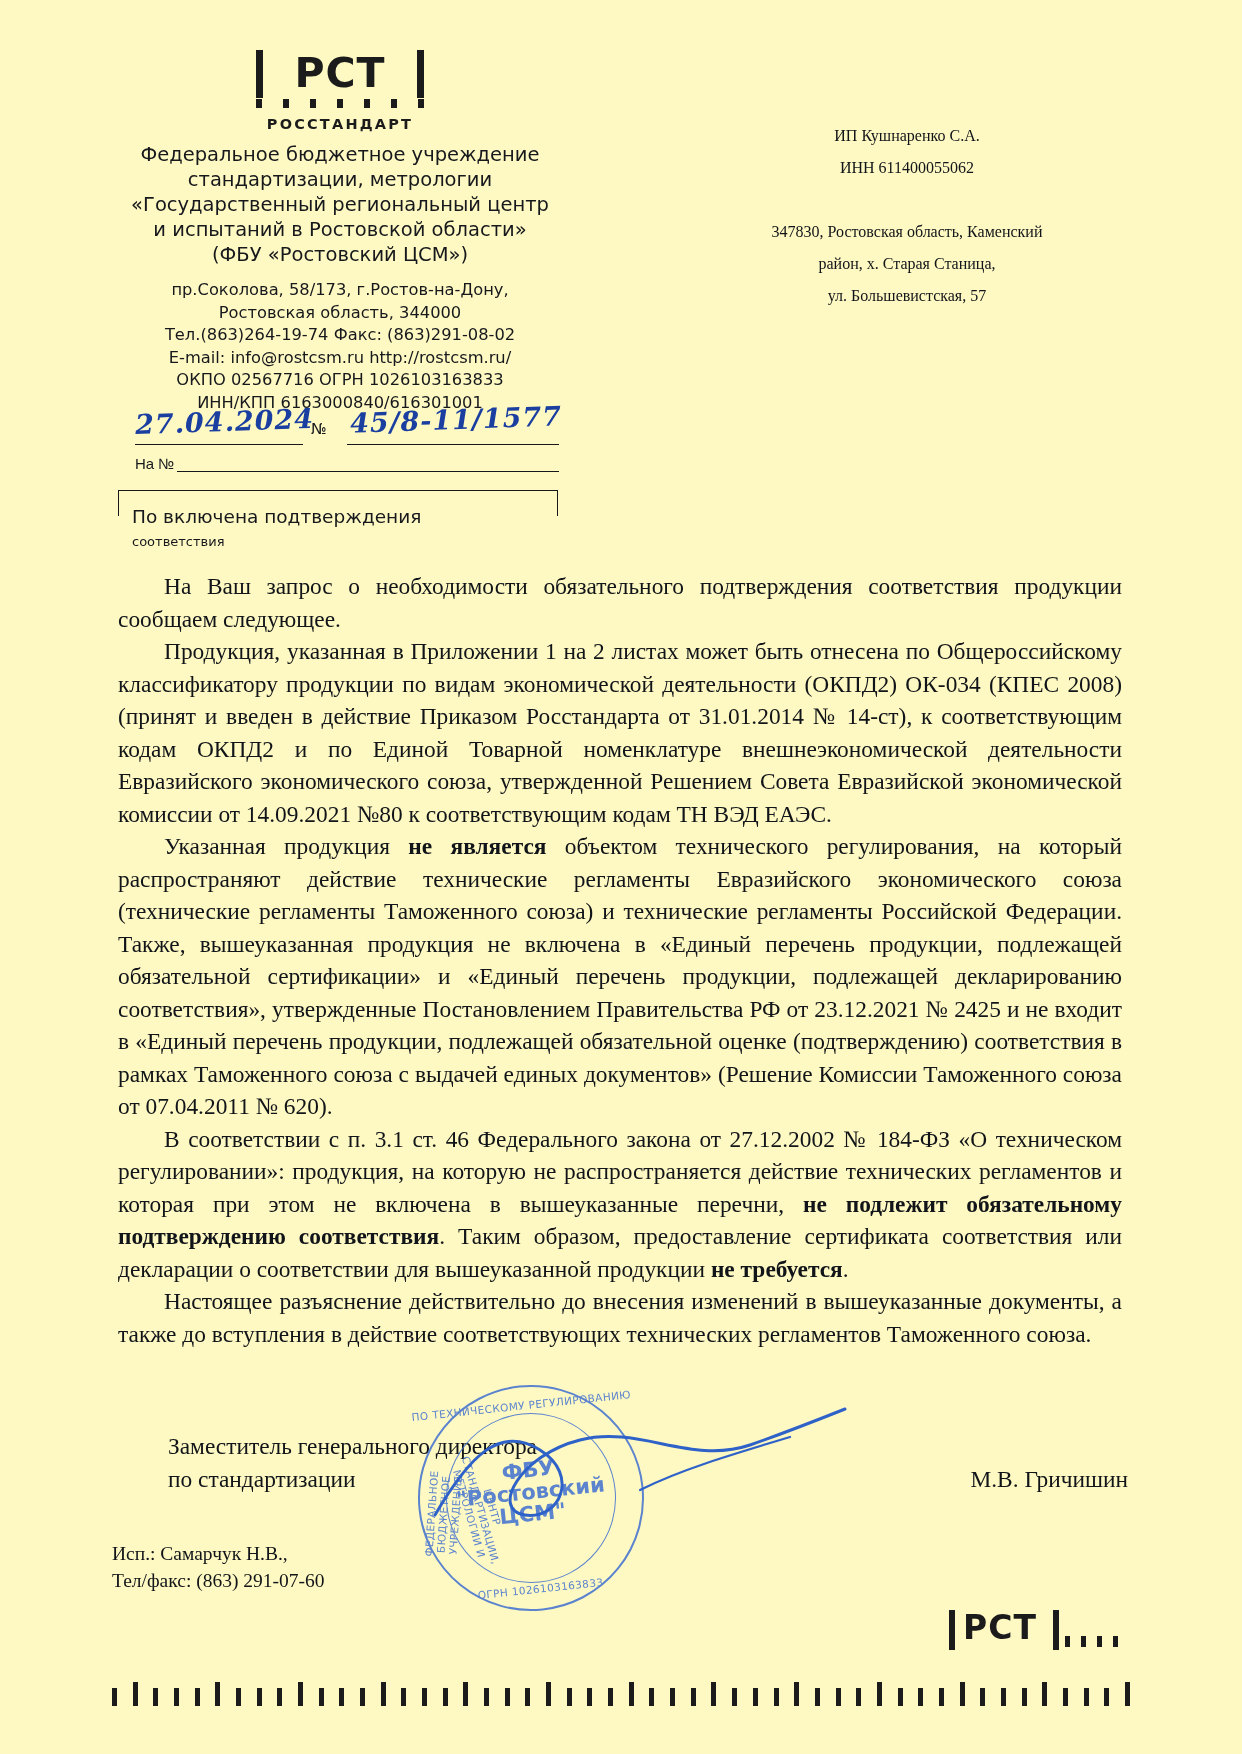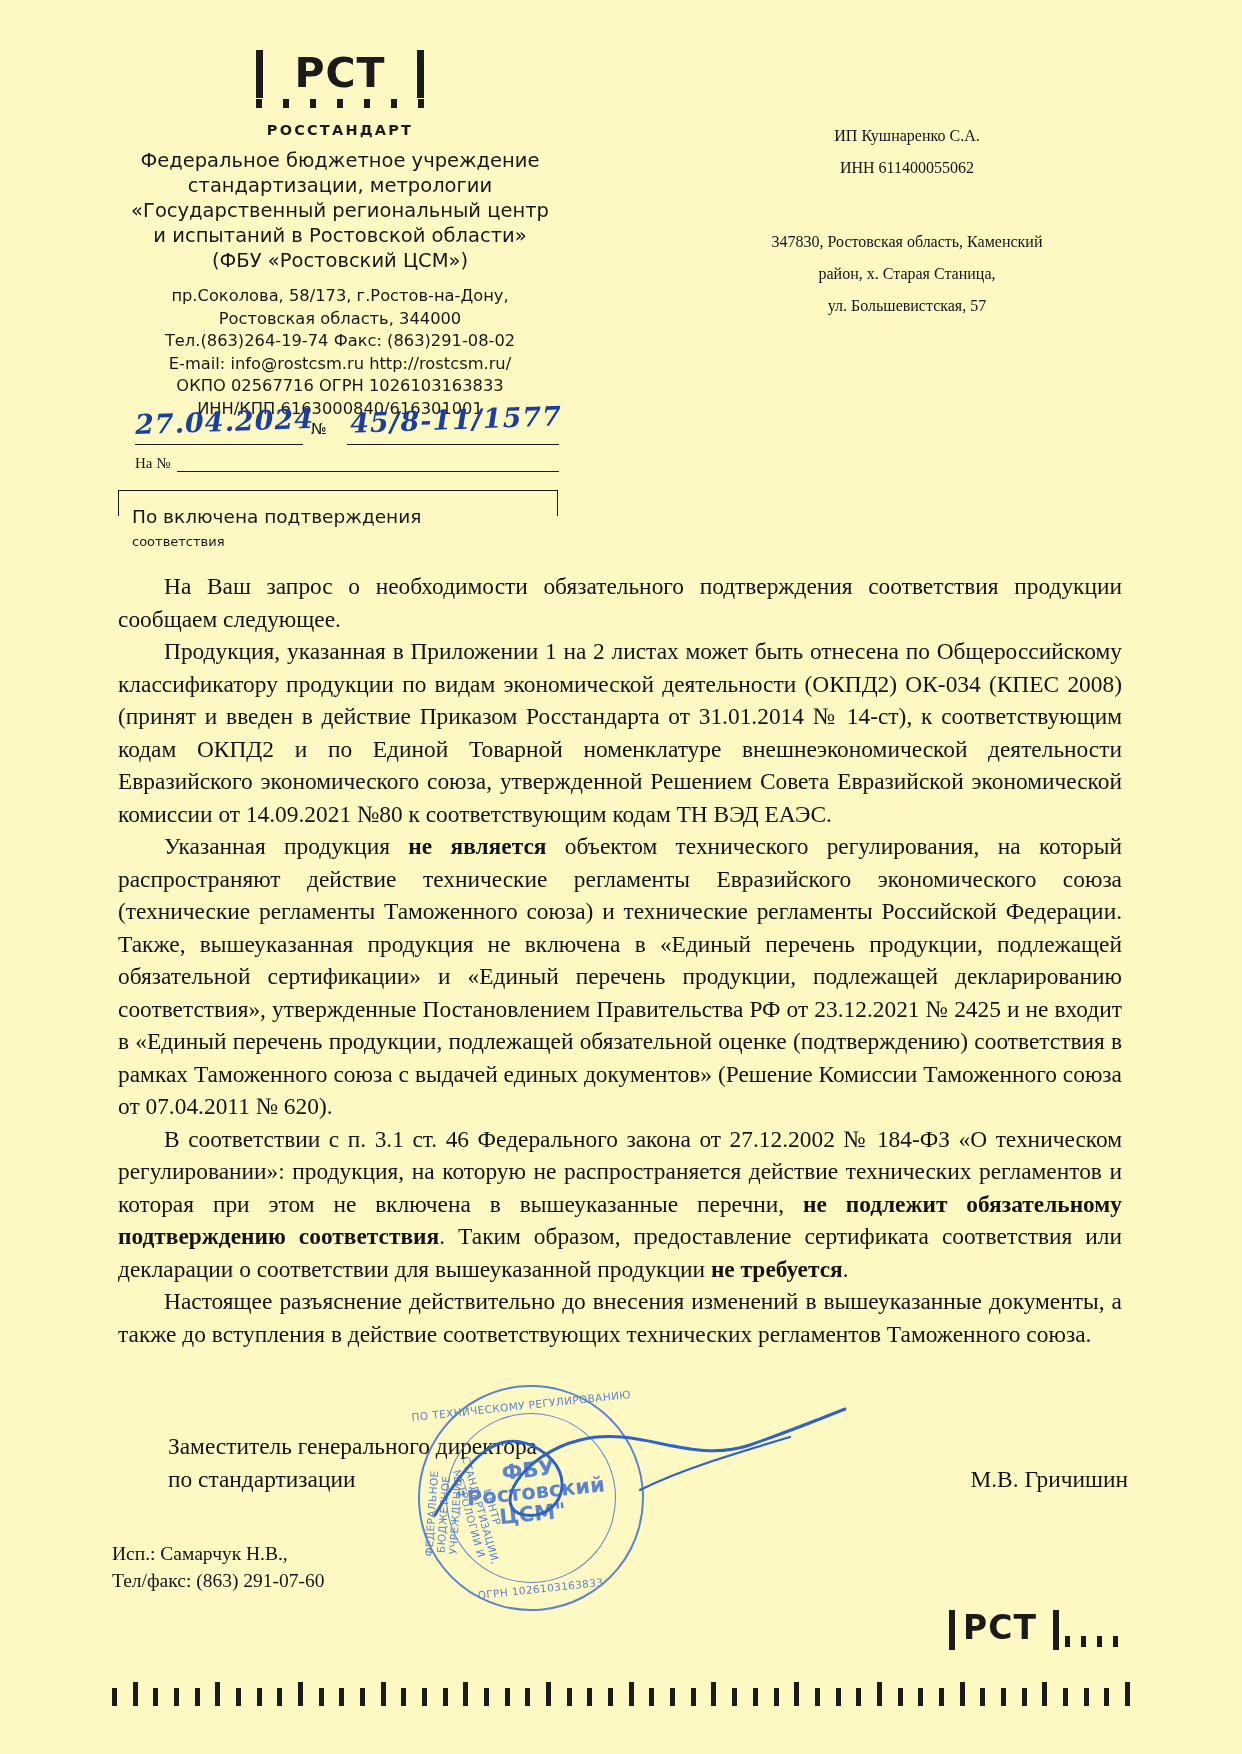--- a/index.html
+++ b/index.html
@@ -65,21 +65,21 @@
     display: flex;
     justify-content: space-between;
   }
   .logo-mark .ticks i {
     display: block;
     width: 6px;
     height: 9px;
     background: #1b1b1b;
   }
   .logo-caption {
-    margin-top: 10px;
+    margin-top: 4px;
     font-family: "DejaVu Sans", sans-serif;
     font-size: 14.5px;
     letter-spacing: 2.2px;
     font-weight: 600;
     color: #1b1b1b;
   }
   .org-name {
     margin-top: 10px;
     font-family: "DejaVu Sans", sans-serif;
     font-size: 19.5px;
@@ -128,38 +128,38 @@
     height: 1px;
     background: #16181c;
   }
   .rule-a { left: 0; top: 34px; width: 168px; }
   .rule-b { left: 212px; top: 34px; width: 212px; }
   .na-row {
     position: absolute;
     left: 135px;
     top: 455px;
     width: 430px;
-    font-family: Liberation Serif, serif;
+    font-family: Liberation Sans, sans-serif;
     font-size: 15px;
     color: #16181c;
   }
   .na-row .rule-c { left: 42px; top: 16px; width: 382px; }
 
   
   .addressee {
     position: absolute;
     left: 627px;
     top: 120px;
     width: 560px;
     text-align: center;
     font-size: 16px;
     line-height: 32px;
   }
   .addressee .addr-block {
-    margin-top: 42px;
+    margin-top: 32px;
     text-align: center;
   }
 
   
   .subject {
     position: absolute;
     left: 118px;
     top: 490px;
     width: 450px;
   }

